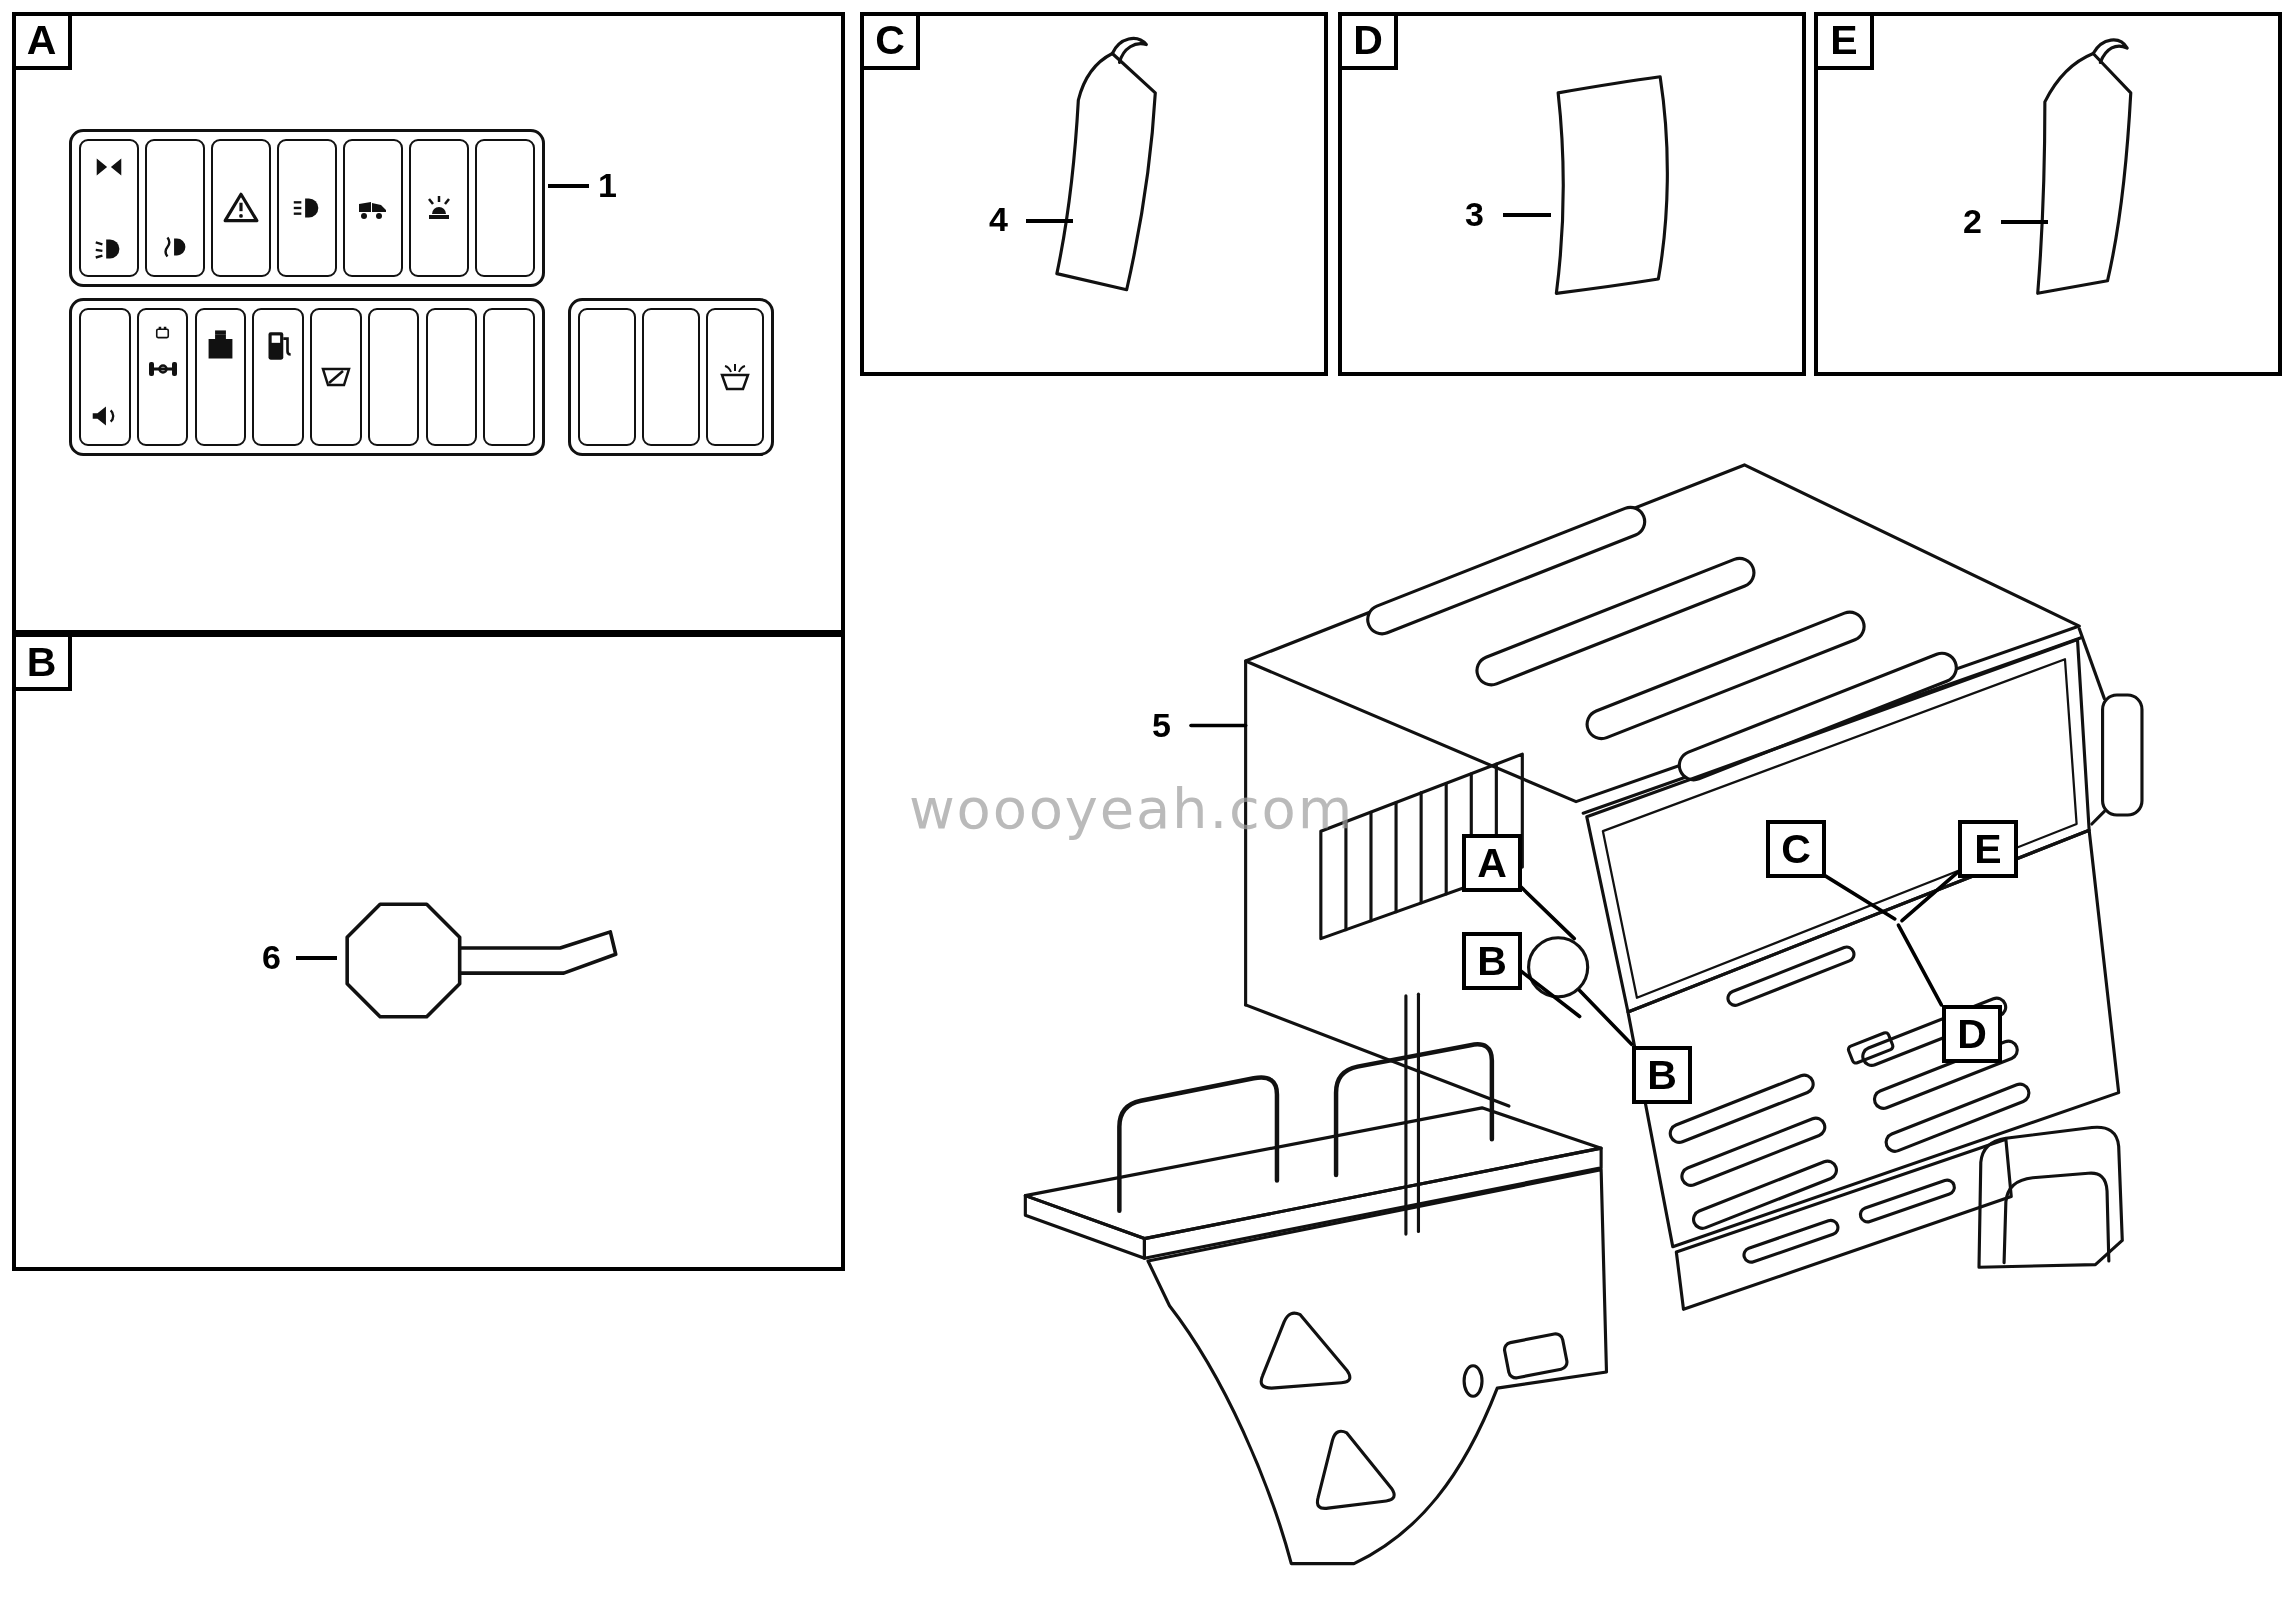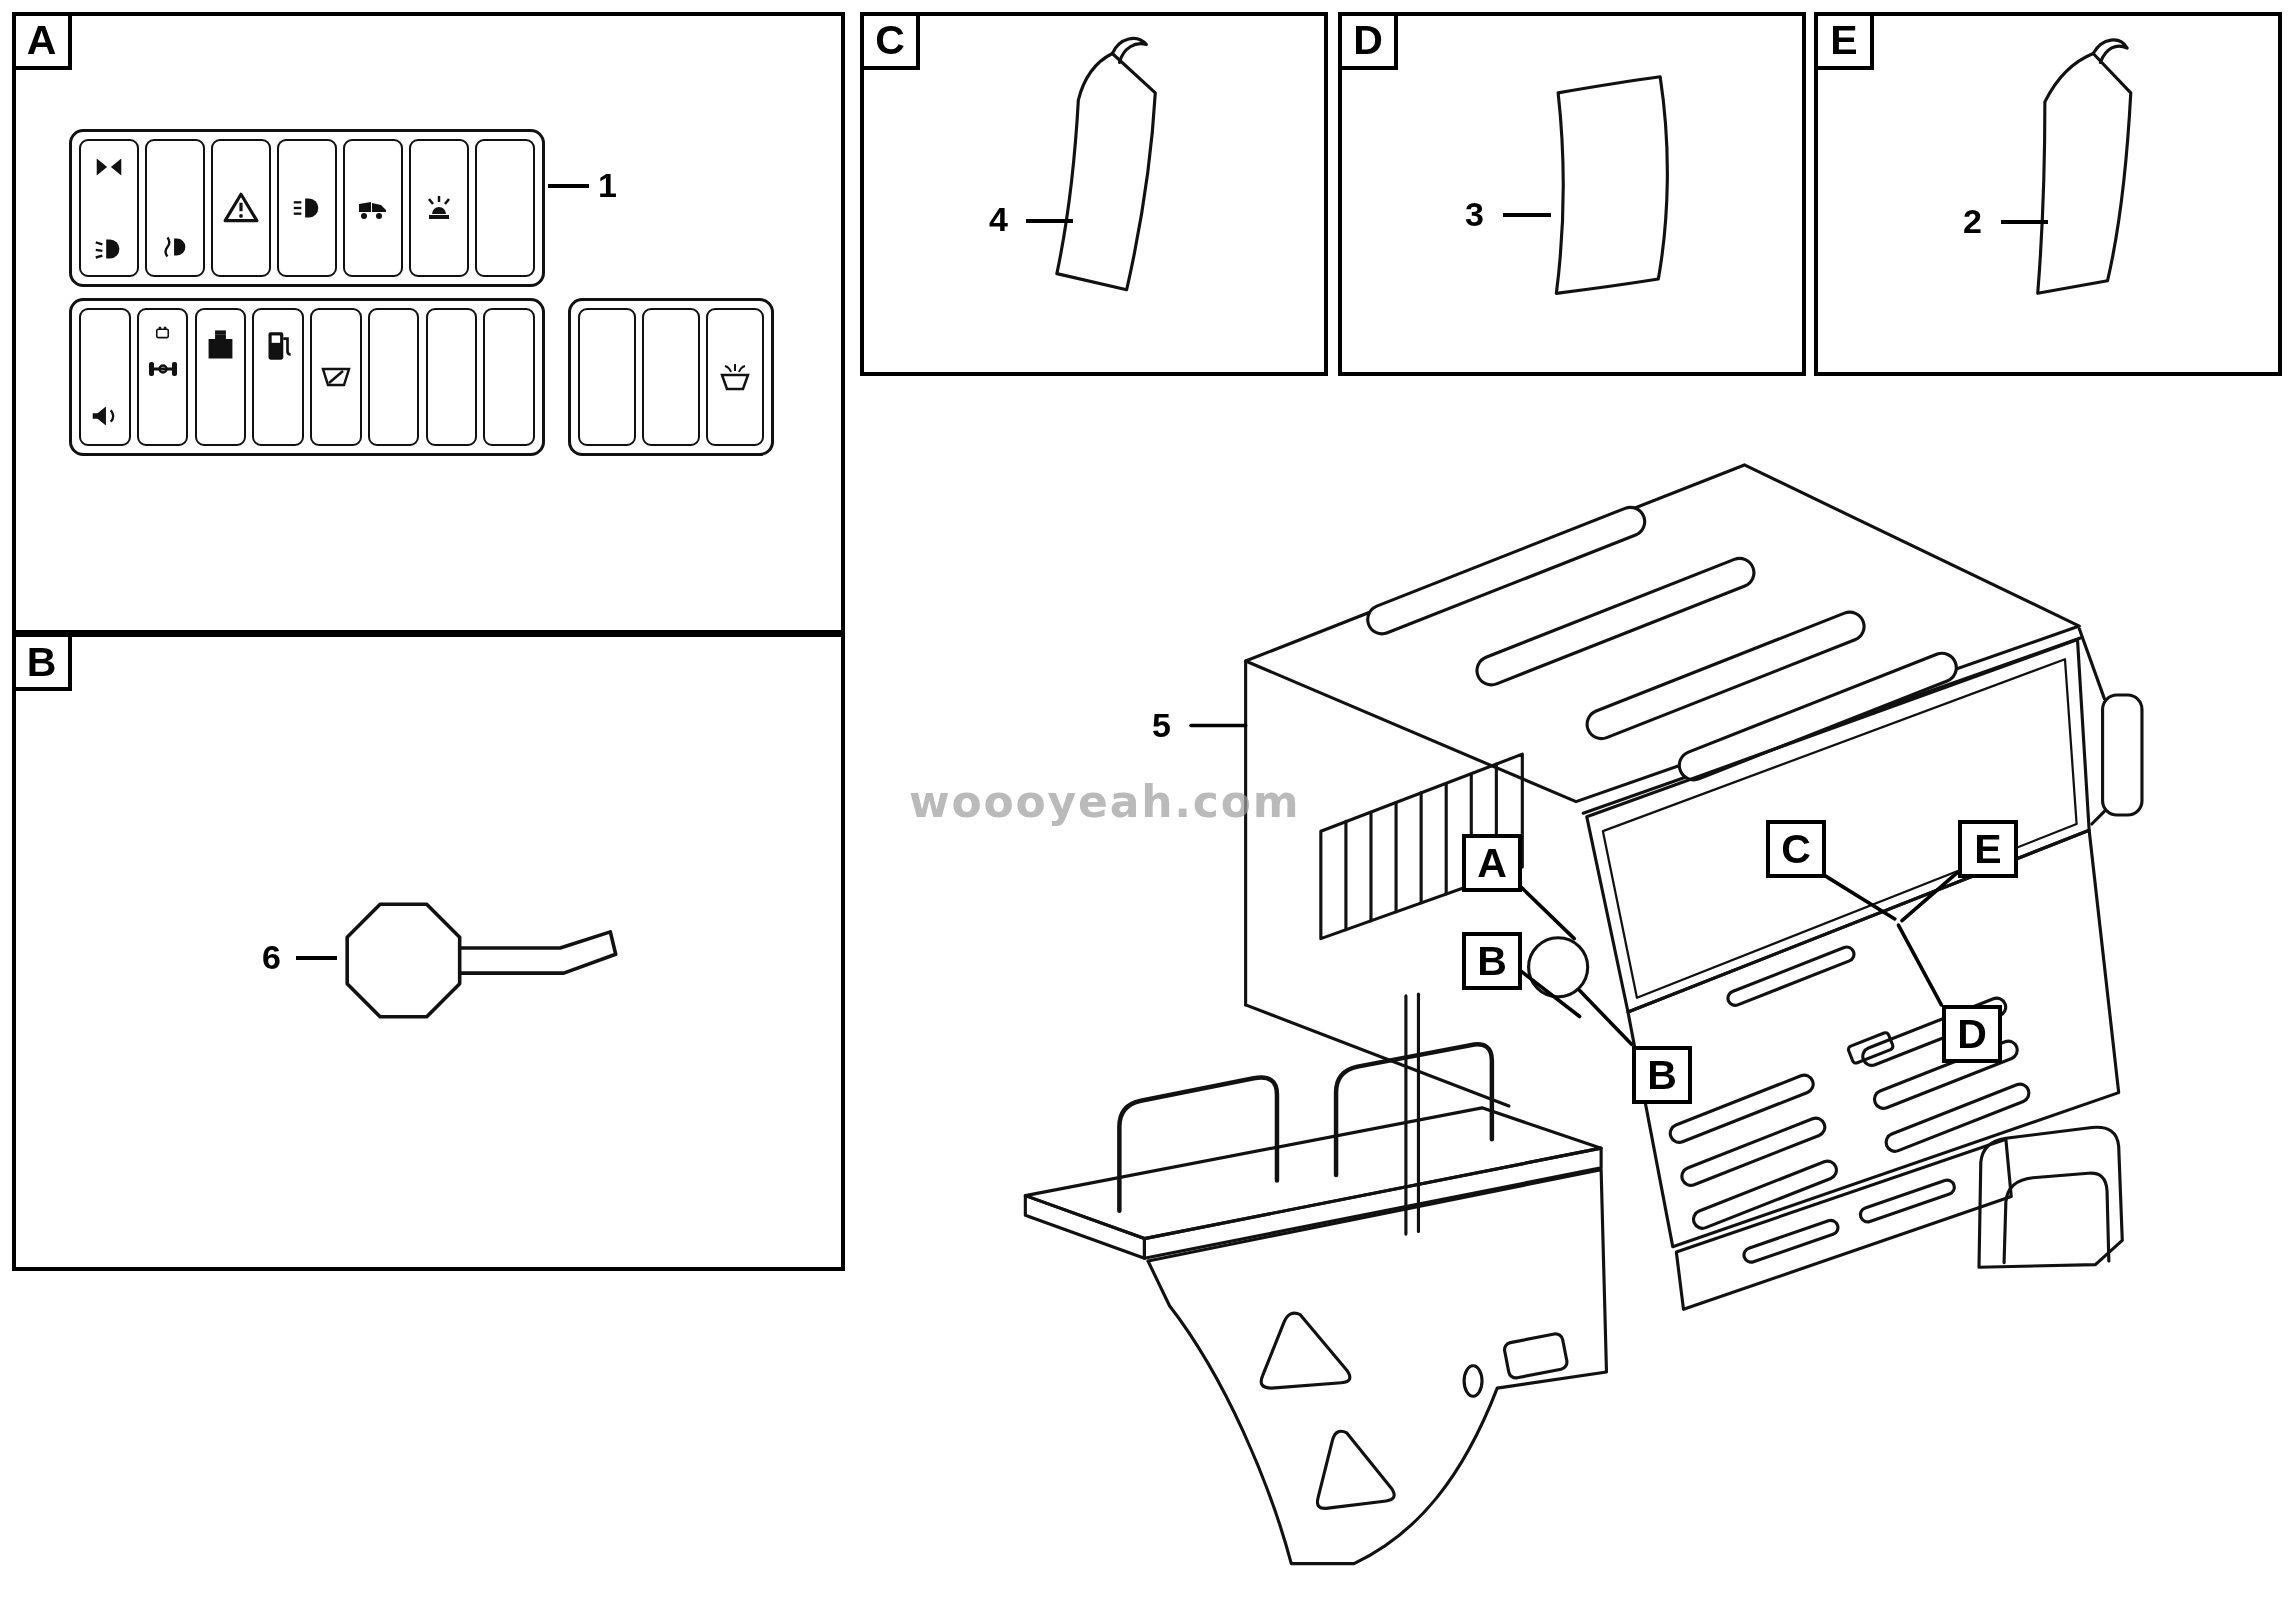--- a/index.html
+++ b/index.html
@@ -13,21 +13,21 @@
   .hline{position:absolute;height:3.6px;background:#000;z-index:5;}
   .strip{position:absolute;border:3.6px solid #111;border-radius:14.3px;display:flex;gap:6.3px;
          padding:7.2px;box-sizing:border-box;background:#fff;}
   .cell{border:2.7px solid #111;border-radius:9px;flex:1;display:flex;flex-direction:column;
         align-items:center;justify-content:center;gap:7.2px;background:#fff;box-sizing:border-box;}
   .cell.top{justify-content:flex-start;padding-top:10.7px;}
   .cell.bottom{justify-content:flex-end;padding-bottom:10.7px;}
   .cell.spread{justify-content:space-between;padding:9px 0;}
   .cell svg{display:block;}
   .sheet-svg,.octagon-svg,.truck-svg{position:absolute;z-index:1;}
-  #watermark{position:absolute;left:909px;top:776px;font-size:44px;font-weight:bold;
+  #watermark{position:absolute;left:909px;top:776px;font-size:56px;font-weight:normal;
              color:#9e9e9e;opacity:.7;letter-spacing:1.8px;z-index:4;
              font-family:"DejaVu Sans",sans-serif;}
   .callout{z-index:6;}
 </style>
 </head>
 <body>
 
 <div id="canvas">
 
   <div class="panel" style="left:11.6px;top:11.6px;width:833px;height:622px;"></div>

